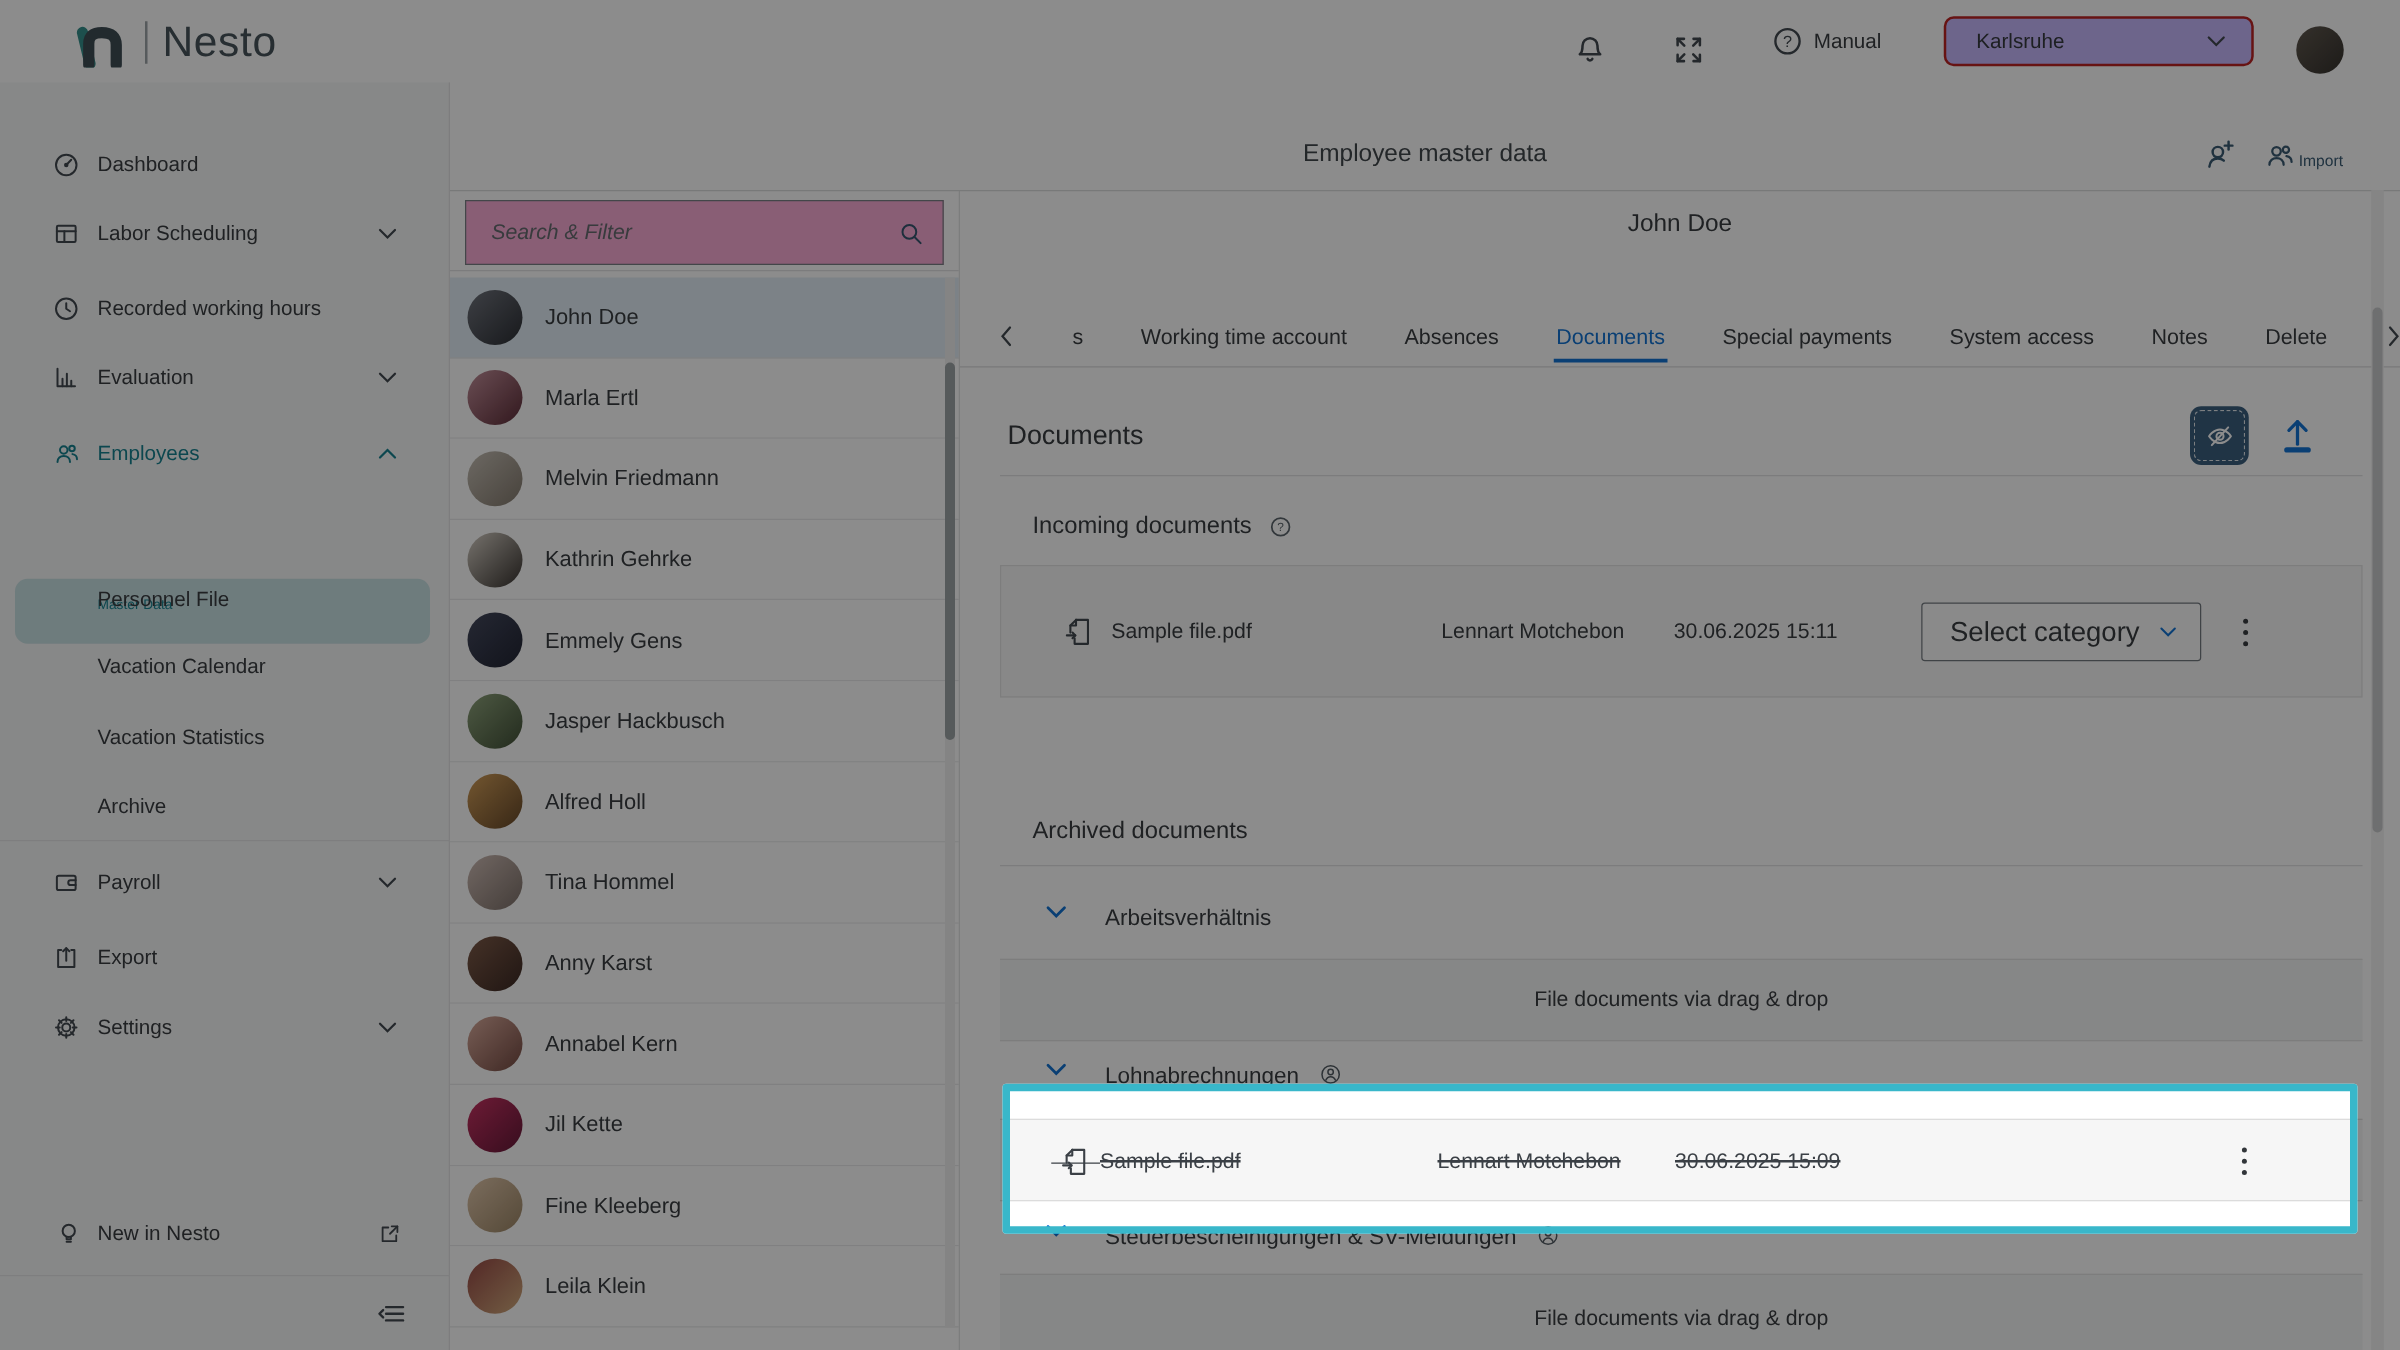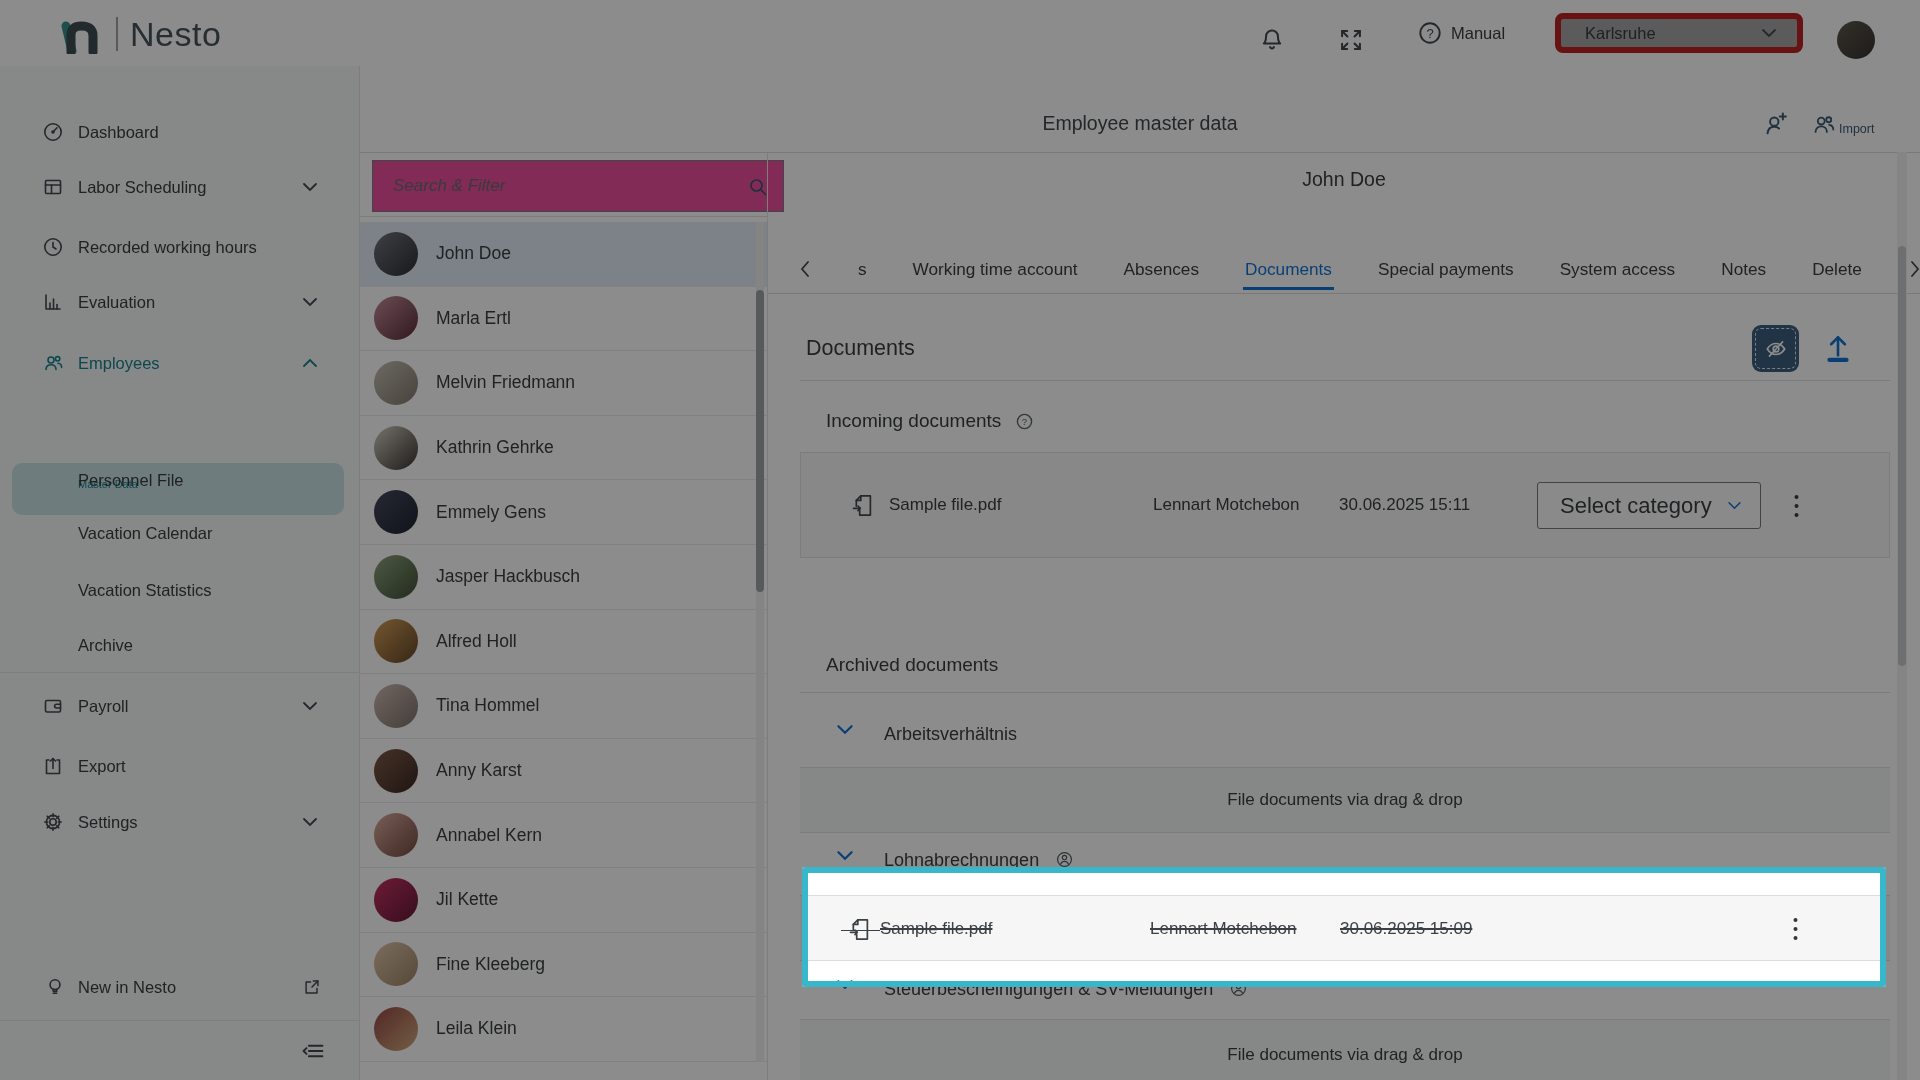--- a/index.html
+++ b/index.html
@@ -9,40 +9,40 @@
   .abs { position:absolute; }
   svg { display:block; }
   .ic { stroke:#3c434a; fill:none; stroke-width:1.6; stroke-linecap:round; stroke-linejoin:round; }
 
   
   .topbar { position:absolute; left:0; top:0; width:1920px; height:66px; background:#fff; }
   .brand-text { font-size:34px; font-weight:500; color:#414e55; letter-spacing:.5px; }
   .brand-pipe { width:2px; height:34px; background:#9aa0a4; }
   .top-icon { position:absolute; top:26px; width:28px; height:28px; cursor:pointer; }
   .manual-label { font-size:16.5px; color:#32363a; }
-  .loc-select { position:absolute; left:1555px; top:13px; width:248px; height:40px; border:6px solid #b91c1c; border-radius:8px; background:#a3a3a3; display:flex; align-items:center; padding:0 20px 0 24px; cursor:pointer; }
+  .loc-select { position:absolute; left:1555px; top:13px; width:248px; height:40px; border:2px solid #b91c1c; border-radius:8px; background:#c4b5fd; display:flex; align-items:center; padding:0 20px 0 24px; cursor:pointer; }
   .loc-select span { font-size:16.5px; color:#2f3338; flex:1; }
   .avatar { border-radius:50%; }
 
   
   .sidebar { position:absolute; left:0; top:66px; width:360px; height:1014px; background:#f6f7f7; border-right:1px solid #e2e3e4; }
   .nav-item { position:absolute; left:0; width:360px; height:44px; display:flex; align-items:center; cursor:pointer; }
   .nav-item .nicon { position:absolute; left:42px; }
   .nav-item .nlabel { position:absolute; left:78px; font-size:16.5px; color:#32363a; white-space:nowrap; }
   .nav-item .nchev { position:absolute; left:302px; }
   .nav-item.teal .nlabel { color:#0f7e8c; }
   .nav-item.teal .ic { stroke:#0f7e8c; }
   .sub-item { position:absolute; left:0; width:360px; height:40px; display:flex; align-items:center; cursor:pointer; }
   .sub-item .nlabel { position:absolute; left:78px; font-size:16.5px; color:#32363a; white-space:nowrap; }
   .master-pill { position:absolute; left:12px; top:397px; width:332px; height:52px; background:#c7e0e3; border-radius:10px; cursor:pointer; }
   .master-pill .nlabel { position:absolute; left:66px; top:15px; font-size:11px; font-weight:500; color:#0f7e8c; }
   .side-divider { position:absolute; left:0; width:360px; height:1px; background:#e4e5e6; }
 
   
-  .search-box { position:absolute; left:372px; top:160px; width:412px; height:52px; border:1px solid #757b80; background:#ec4899; }
+  .search-box { position:absolute; left:372px; top:160px; width:383px; height:52px; border:1px solid #757b80; background:#f9a8d4; }
   .search-box input { width:100%; height:100%; border:none; outline:none; background:transparent; padding:0 46px 0 20px; font-size:17px; color:#32363a; font-family:inherit; }
   .search-box input::placeholder { font-style:italic; color:#61676b; }
   .emp-list { position:absolute; left:360px; top:222px; width:407px; }
   .emp-row { height:64.6px; display:flex; align-items:center; padding-left:14px; border-bottom:1px solid #e8e9ea; background:#fff; cursor:pointer; }
   .emp-row.selected { background:#e1edf5; }
   .emp-row .avatar { width:44px; height:44px; margin-right:18px; flex:none; }
   .emp-row .ename { font-size:17.5px; color:#32363a; }
 
   
   .page-title { position:absolute; left:360px; top:112px; width:1560px; text-align:center; font-size:19.5px; color:#3a4045; }

